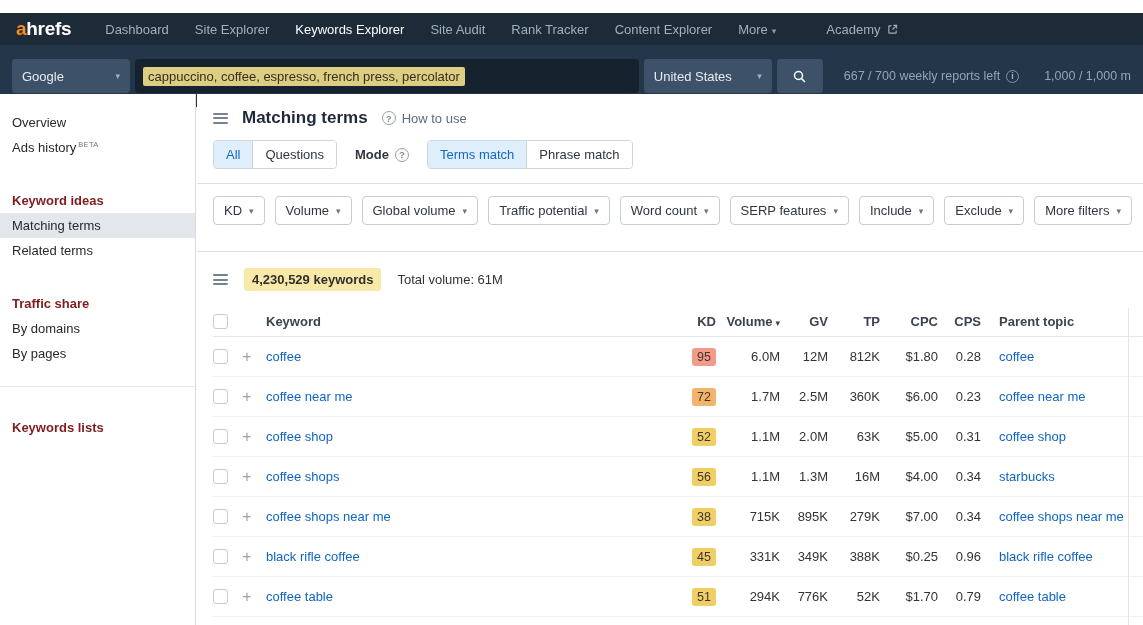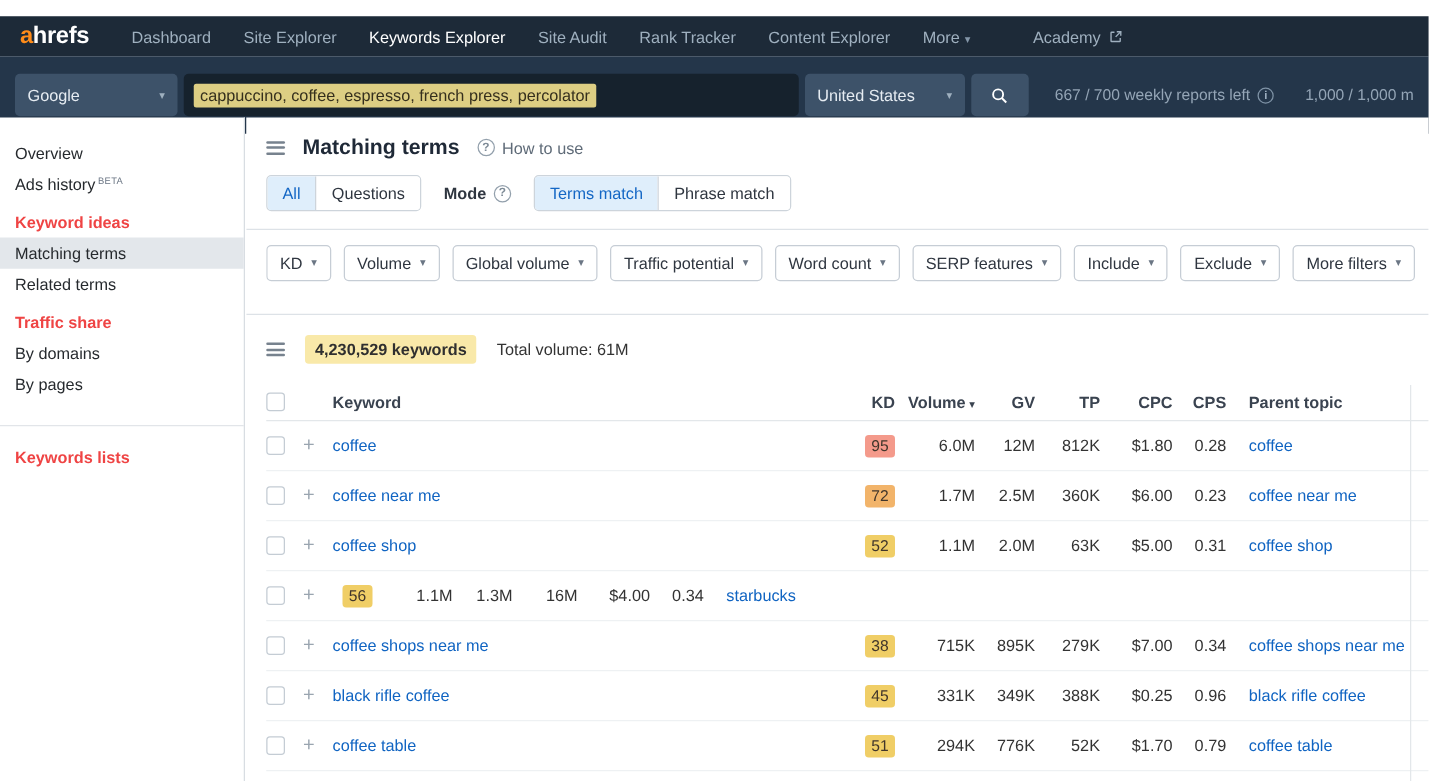--- a/index.html
+++ b/index.html
@@ -28,21 +28,21 @@
   .search-row {
     height:62px; background:#24364a; display:flex; align-items:center;
     padding:0 12px; gap:5px; white-space:nowrap;
   }
   .dd {
     height:34px; background:#3d5269; border-radius:4px; color:#e6ecf2;
     display:flex; align-items:center; justify-content:space-between;
     padding:0 10px; cursor:pointer; flex:0 0 auto;
   }
   .dd .caret { font-size:9px; color:#9fb0bf; margin-left:10px; }
-  .dd.engine { width:130px; }
+  .dd.engine { width:118px; }
   .dd.country { width:128px; }
   .query-input {
     flex:0 1 532px; height:34px; background:#16222d; border-radius:4px;
     display:flex; align-items:center; padding:0 8px; overflow:hidden; cursor:text;
   }
   .query-highlight {
     background:#ddce83; color:#352f1d; padding:2px 5px; border-radius:2px;
     font-size:13px; white-space:nowrap;
   }
   .search-btn {
@@ -56,21 +56,21 @@
   }
   .quota2 { margin-left:20px; color:#94a5b6; font-size:12.5px; flex:0 0 auto; }
 
   
   .sidebar {
     position:absolute; top:94px; left:0; width:196px; bottom:0;
     background:#fff; border-right:1px solid #d8dde2; padding-top:16px;
   }
   .side-item { padding:5px 12px; color:#262a2e; cursor:pointer; font-size:13px; }
   .side-item.active { background:#e3e7eb; }
-  .side-header { font-weight:bold; color:#ef4444; padding:5px 12px; margin-top:5px; font-size:13px; }
+  .side-header { font-weight:bold; color:#7f1d1d; padding:5px 12px; margin-top:28px; font-size:13px; }
   .beta { font-size:7.5px; color:#6b7684; vertical-align:super; margin-left:2px; letter-spacing:0.3px; }
   .side-divider { border-top:1px solid #e2e5e9; margin:20px 0 12px 0; }
 
   
   .main { position:absolute; top:94px; left:197px; right:0; bottom:0; background:#fff; padding-left:16px; overflow:hidden; }
 
   .page-header { margin-top:14px; display:flex; align-items:center; gap:14px; }
   .burger { display:inline-flex; flex-direction:column; justify-content:space-between; width:15px; height:11px; cursor:pointer; flex:0 0 auto; }
   .burger i { height:2px; background:#77828e; border-radius:1px; }
   .page-title { font-size:17px; font-weight:bold; color:#1f2937; }
@@ -322,20 +322,21 @@
     <span class="c-gv">2.0M</span>
     <span class="c-tp">63K</span>
     <span class="c-cpc">$5.00</span>
     <span class="c-cps">0.31</span>
     <span class="c-parent"><a class="link">coffee shop</a></span>
   </div>
 
   <div class="trow">
     <span class="cb"></span>
     <span class="plus">+</span>
+    <span class="c-kw"><a class="link">coffee shops</a></span>
     <span class="c-kd"><span class="kd-badge" data-level="yellow">56</span></span>
     <span class="c-vol">1.1M</span>
     <span class="c-gv">1.3M</span>
     <span class="c-tp">16M</span>
     <span class="c-cpc">$4.00</span>
     <span class="c-cps">0.34</span>
     <span class="c-parent"><a class="link">starbucks</a></span>
   </div>
 
   <div class="trow">

